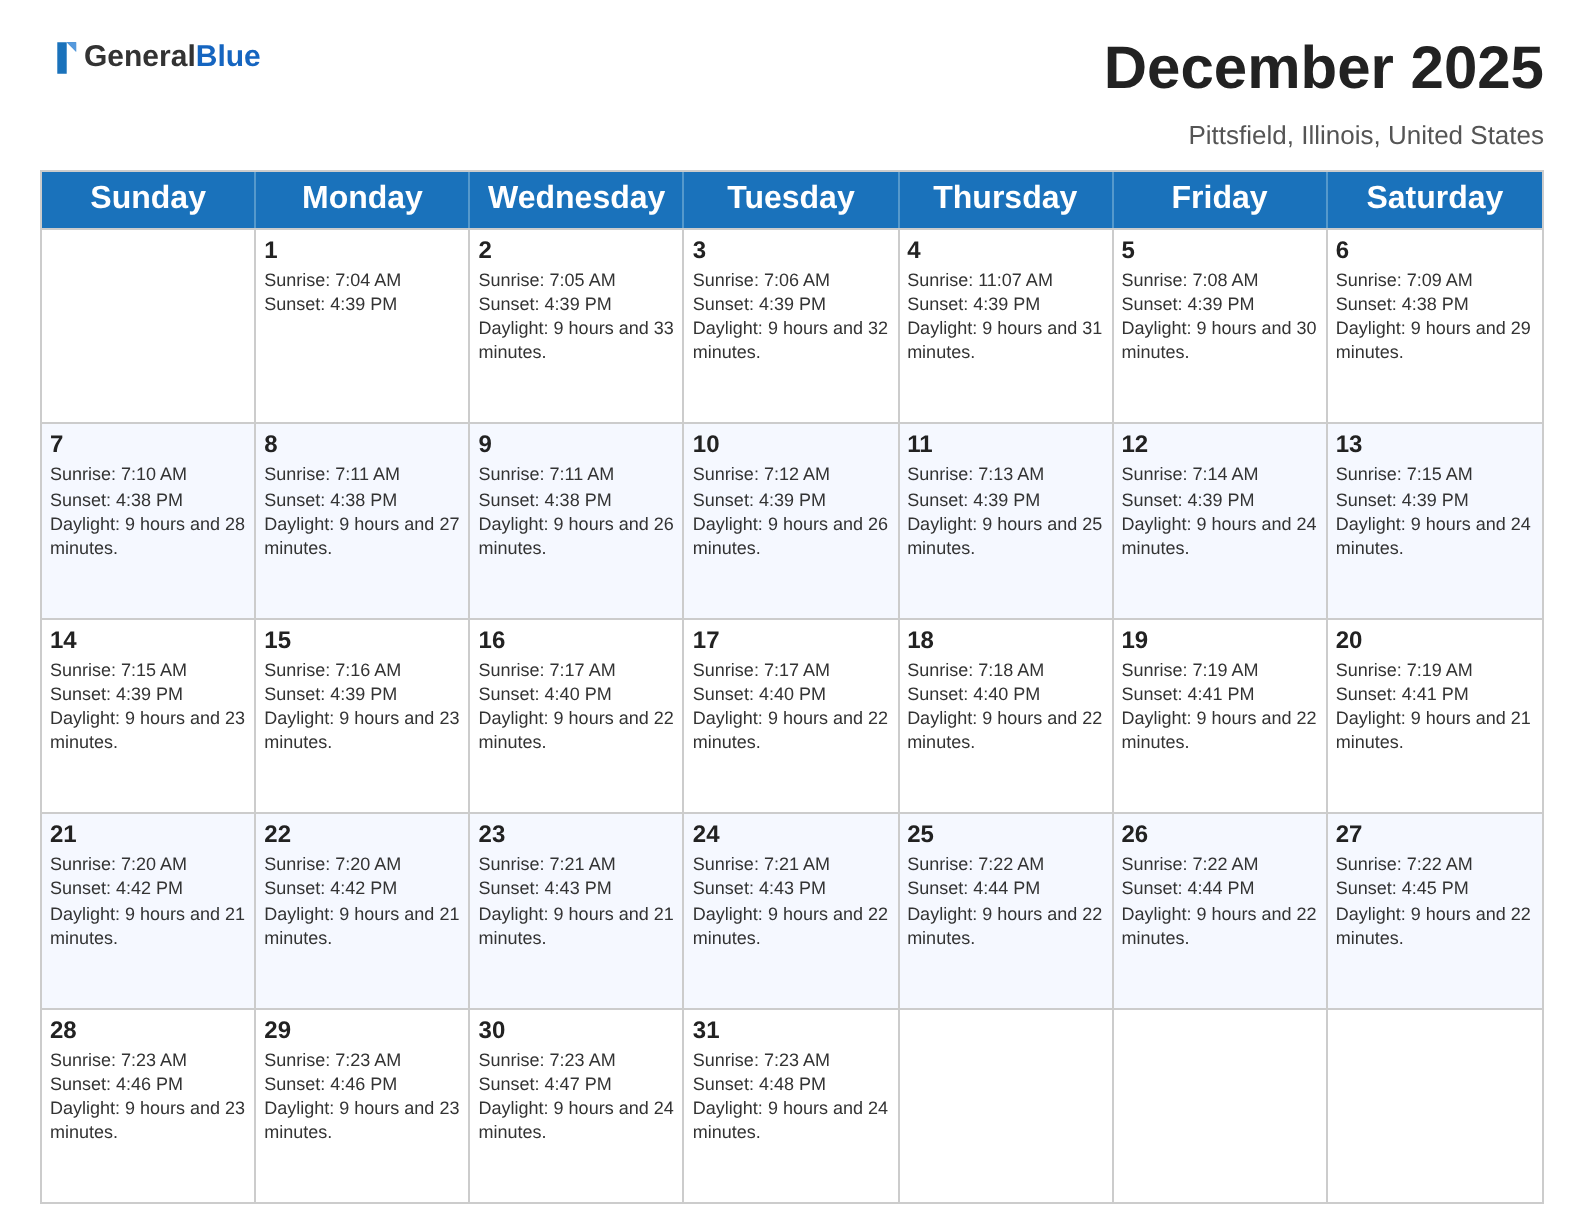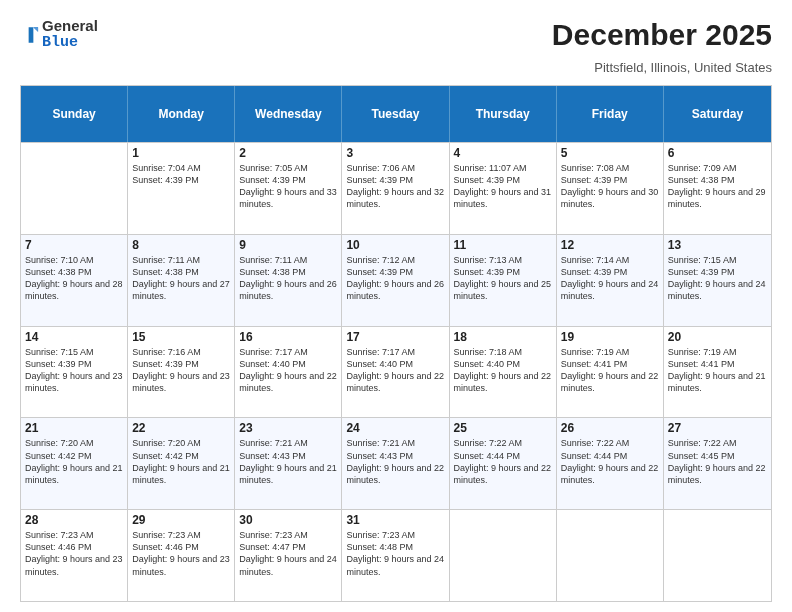--- a/index.html
+++ b/index.html
@@ -22,27 +22,27 @@
       justify-content: space-between;
       align-items: flex-start;
       margin-bottom: 10px;
     }
     .logo {
       display: flex;
       align-items: center;
     }
     .logo-text {
       display: flex;
-      flex-direction: column;
+      flex-direction: row;
       font-size: 15px;
       font-weight: bold;
       line-height: 1.1;
     }
     .logo-general { color: #333; }
-    .logo-blue { color: #1565c0; font-family: Liberation Mono, monospace; }
+    .logo-blue { color: #1565c0; }
     .logo-icon {
       width: 18px;
       height: 22px;
       margin-left: 2px;
       margin-right: 2px;
     }
     .title-block {
       text-align: right;
     }
     .title-main {
@@ -63,23 +63,23 @@
       border: 1px solid #ccc;
       border-collapse: collapse;
     }
     .cal-header {
       display: grid;
       grid-template-columns: repeat(7, 1fr);
       background: #1a72bb;
     }
     .cal-header-cell {
       color: #fff;
-      font-size: 12px;
-      font-weight: bold;
-      padding: 21px 4px;
+      font-size: 16px;
+      font-weight: bold;
+      padding: 5px 4px;
       text-align: center;
       border-right: 1px solid #5599cc;
     }
     .cal-header-cell:last-child { border-right: none; }
     .cal-body {
       flex: 1;
       display: flex;
       flex-direction: column;
     }
     .cal-row {

